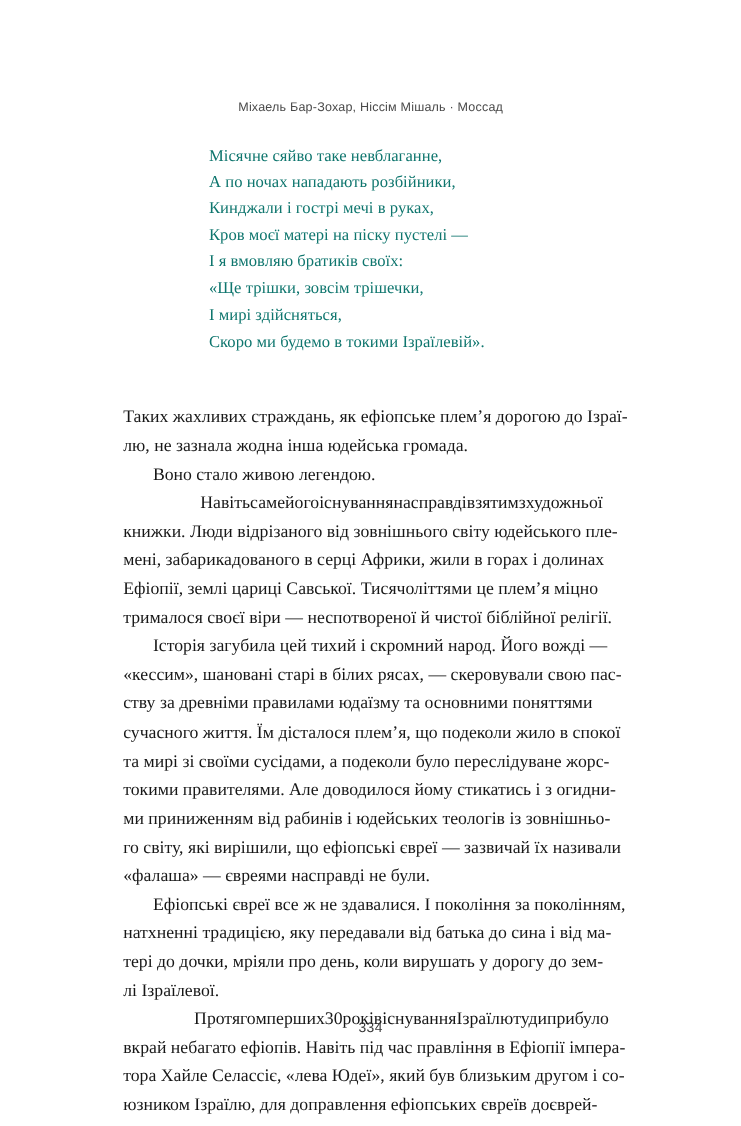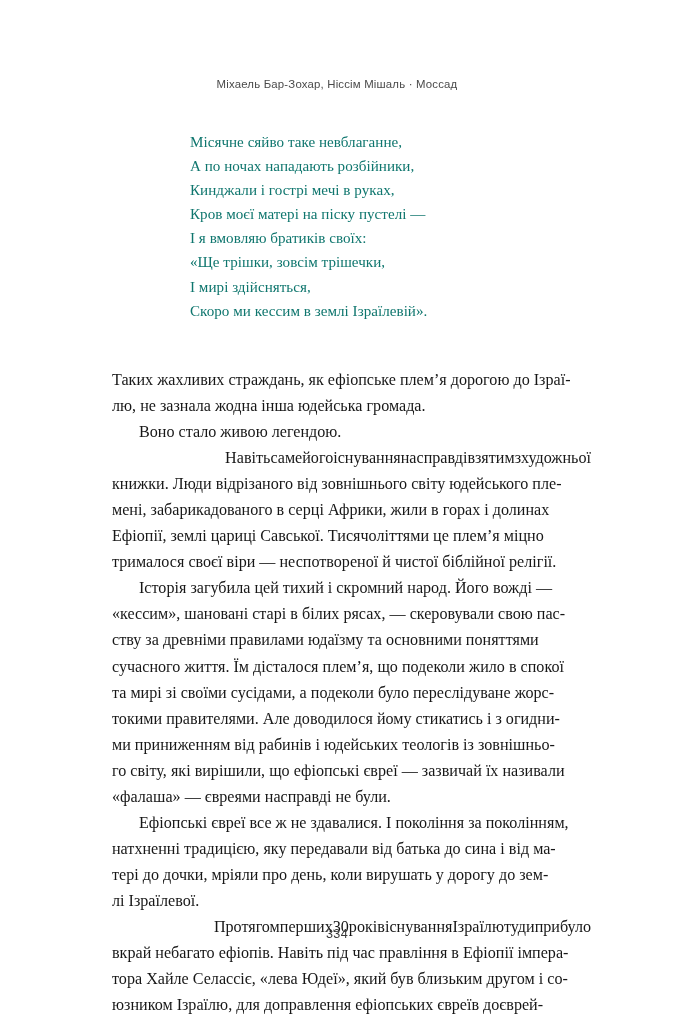--- a/index.html
+++ b/index.html
@@ -20,21 +20,21 @@
     position: absolute;
     top: 0; left: 0;
     width: 674px;
     height: 1024px;
     background: #ffffff;
   }
 
   
   .running-head {
     position: absolute;
-    top: 78px;
+    top: 92px;
     left: 0;
     width: 674px;
     text-align: center;
     font-family: "Liberation Sans", "DejaVu Sans", sans-serif;
     font-size: 11.4px;
     letter-spacing: 0.18px;
     color: #4a4a4a;
     white-space: nowrap;
   }
 
@@ -66,21 +66,21 @@
   .line {
     font-size: 16.1px;
     line-height: 26.05px;
     letter-spacing: 0.01px;
     color: #171717;
     white-space: nowrap;
   }
   
   .line.justify {
     display: flex;
-    justify-content: flex-end;
+    justify-content: center;
     width: 452px;
   }
   .line.justify > span { white-space: pre; }
   .indent { padding-left: 27px; }
 
   
   .folio {
     position: absolute;
     top: 927px;
     left: 0;
@@ -100,21 +100,21 @@
   <div class="running-head">Міхаель Бар-Зохар, Ніссім Мішаль · Моссад</div>
 
   <div class="verse" id="verse-block">
       <div class="verse-line">Місячне сяйво таке невблаганне,</div>
       <div class="verse-line">А по ночах нападають розбійники,</div>
       <div class="verse-line">Кинджали і гострі мечі в руках,</div>
       <div class="verse-line">Кров моєї матері на піску пустелі —</div>
       <div class="verse-line">І я вмовляю братиків своїх:</div>
       <div class="verse-line">«Ще трішки, зовсім трішечки,</div>
       <div class="verse-line">І мирі здійсняться,</div>
-      <div class="verse-line">Скоро ми кессим в землі Ізраїлевій».</div>
+      <div class="verse-line">Скоро ми будемо в токими Ізраїлевій».</div>
     </div>
 
   <div class="body-text" id="body-text">
       <div class="para">
         <div class="line">Таких жахливих страждань, як ефіопське плем’я дорогою до Ізраї-</div>
         <div class="line">лю, не зазнала жодна інша юдейська громада.</div>
       </div>
       <div class="para">
         <div class="line indent">Воно стало живою легендою.</div>
       </div>

